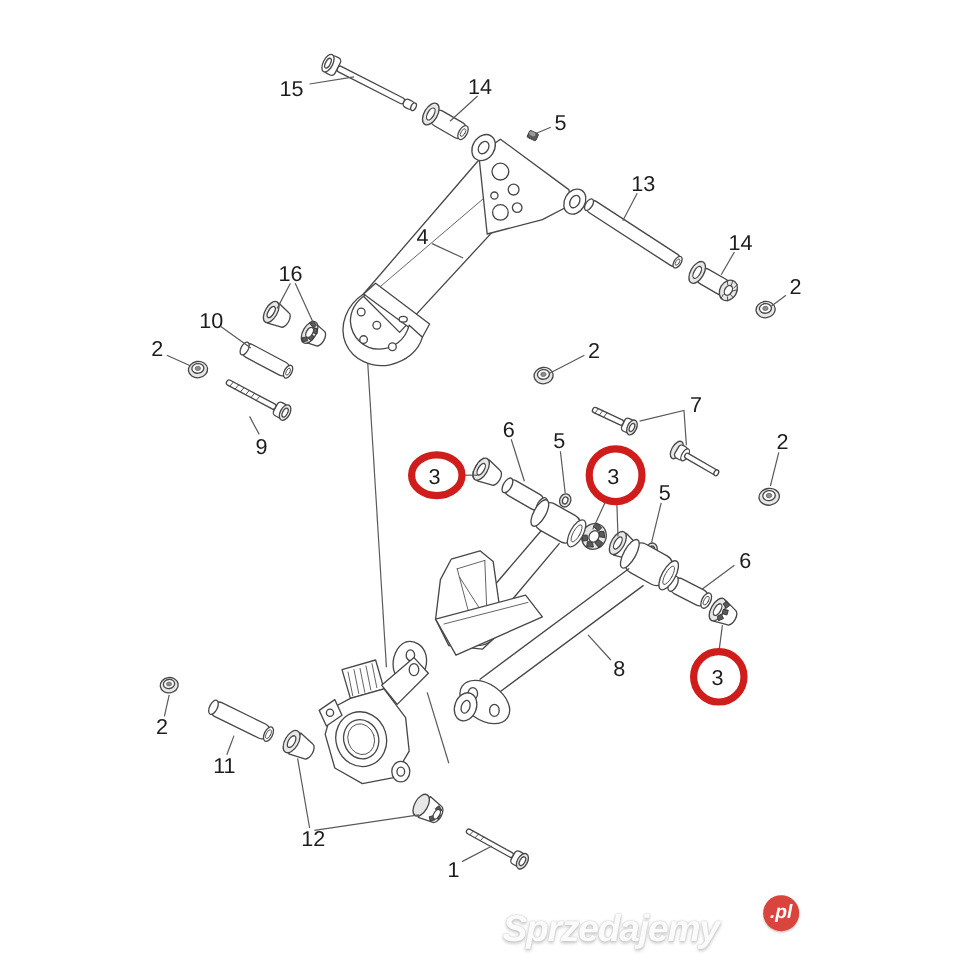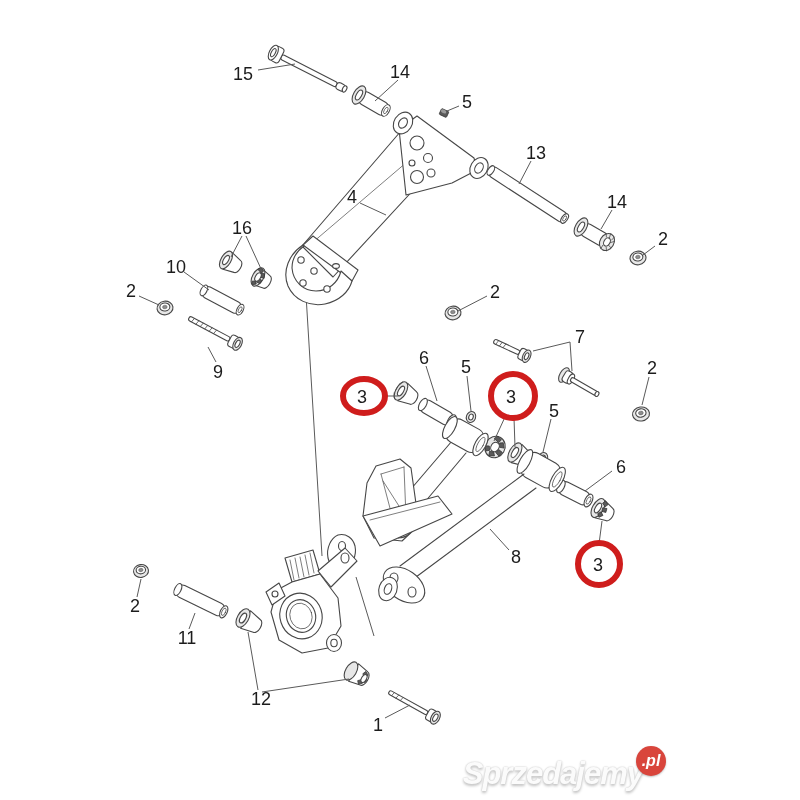--- a/index.html
+++ b/index.html
@@ -8,21 +8,21 @@
   svg{position:absolute;left:0;top:0;}
   .ln{stroke:#474747;fill:none;stroke-width:1.1;stroke-linecap:round;stroke-linejoin:round;}
   .fw{fill:#ffffff;stroke:#474747;stroke-width:1.1;stroke-linejoin:round;}
   .fg{fill:#e7e7e7;stroke:#474747;stroke-width:1.1;}
   .fd{fill:#5a5a5a;stroke:#333;stroke-width:.7;}
   .thin{stroke-width:.7;}
   .leader{stroke:#5a5a5a;stroke-width:1;fill:none;}
   .lbl{font:18px "Liberation Sans",sans-serif;fill:#1c1c1c;text-anchor:middle;}
   .hl{stroke:#cf1d1c;stroke-width:6;fill:none;}
   .watermark{position:absolute;right:26px;bottom:8px;display:flex;align-items:flex-start;
-             font-weight:bold;font-style:italic;}
+             font-weight:bold;font-style:italic;gap:44px;}
   .wm-text{font-size:31px;color:#fbfbfb;letter-spacing:-1px;
            text-shadow:0 0 2px #cfcfcf,0 2px 3px #c0c0c0,0 0 1px #d8d8d8;}
   .wm-badge{width:30px;height:30px;border-radius:50%;background:#d9453c;color:#fff;
             font-size:16px;display:flex;align-items:center;justify-content:center;
             margin-left:-7px;margin-top:-10px;box-shadow:0 1px 2px rgba(0,0,0,.25);}
 </style>
 </head>
 <body>
 
 <div class="stage">

